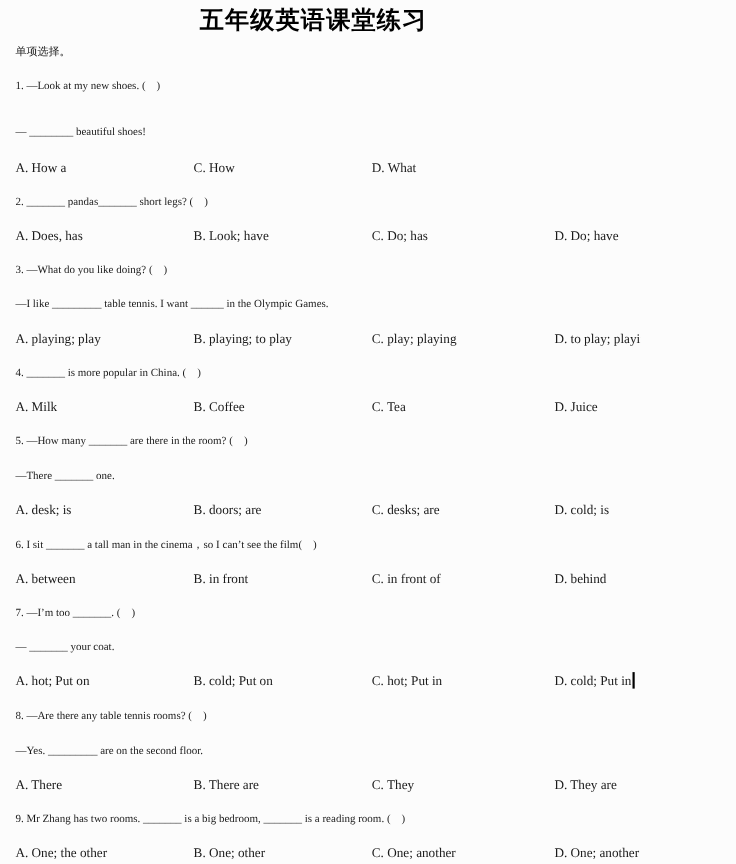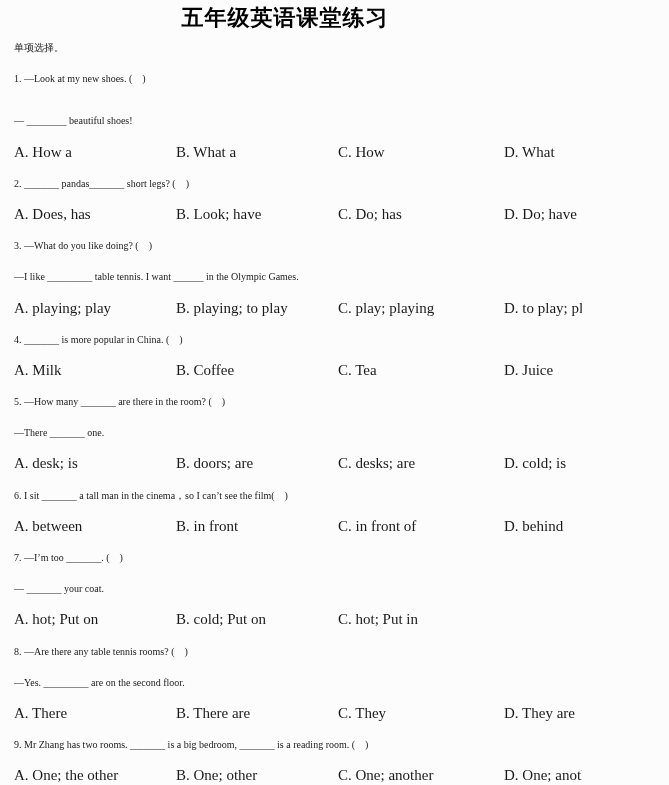--- a/index.html
+++ b/index.html
@@ -41,21 +41,21 @@
     overflow: visible;
   }
   .line.gap {
     margin-top: 11px;
   }
   .opts {
     display: grid;
     grid-template-columns: 162px 162px 166px 1fr;
     height: 31.2px;
     line-height: 31.2px;
-    font-size: 15px;
+    font-size: 12px;
   }
   .opt {
     white-space: pre;
   }
   .caret {
     display: inline-block;
     width: 1.5px;
     height: 15px;
     background: #000000;
     vertical-align: -3px;
@@ -66,21 +66,20 @@
 <body>
 
 <div class="page">
   <div class="doc-title">五年级英语课堂练习</div>
   <div class="rows">
       <div class="line">单项选择。</div>
       <div class="line">1. —Look at my new shoes. (    )</div>
       <div class="line gap">— ________ beautiful shoes!</div>
       <div class="opts">
         <span class="opt">A. How a</span>
-        <span class="opt">B. What a</span>
         <span class="opt">C. How</span>
         <span class="opt">D. What</span>
       </div>
       <div class="line">2. _______ pandas_______ short legs? (    )</div>
       <div class="opts">
         <span class="opt">A. Does, has</span>
         <span class="opt">B. Look; have</span>
         <span class="opt">C. Do; has</span>
         <span class="opt">D. Do; have</span>
       </div>
@@ -113,20 +112,21 @@
         <span class="opt">B. in front</span>
         <span class="opt">C. in front of</span>
         <span class="opt">D. behind</span>
       </div>
       <div class="line">7. —I’m too _______. (    )</div>
       <div class="line">— _______ your coat.</div>
       <div class="opts">
         <span class="opt">A. hot; Put on</span>
         <span class="opt">B. cold; Put on</span>
         <span class="opt">C. hot; Put in</span>
+        <span class="opt">D. cold; Put in<span class="caret"></span></span>
       </div>
       <div class="line">8. —Are there any table tennis rooms? (    )</div>
       <div class="line">—Yes. _________ are on the second floor.</div>
       <div class="opts">
         <span class="opt">A. There</span>
         <span class="opt">B. There are</span>
         <span class="opt">C. They</span>
         <span class="opt">D. They are</span>
       </div>
       <div class="line">9. Mr Zhang has two rooms. _______ is a big bedroom, _______ is a reading room. (    )</div>

